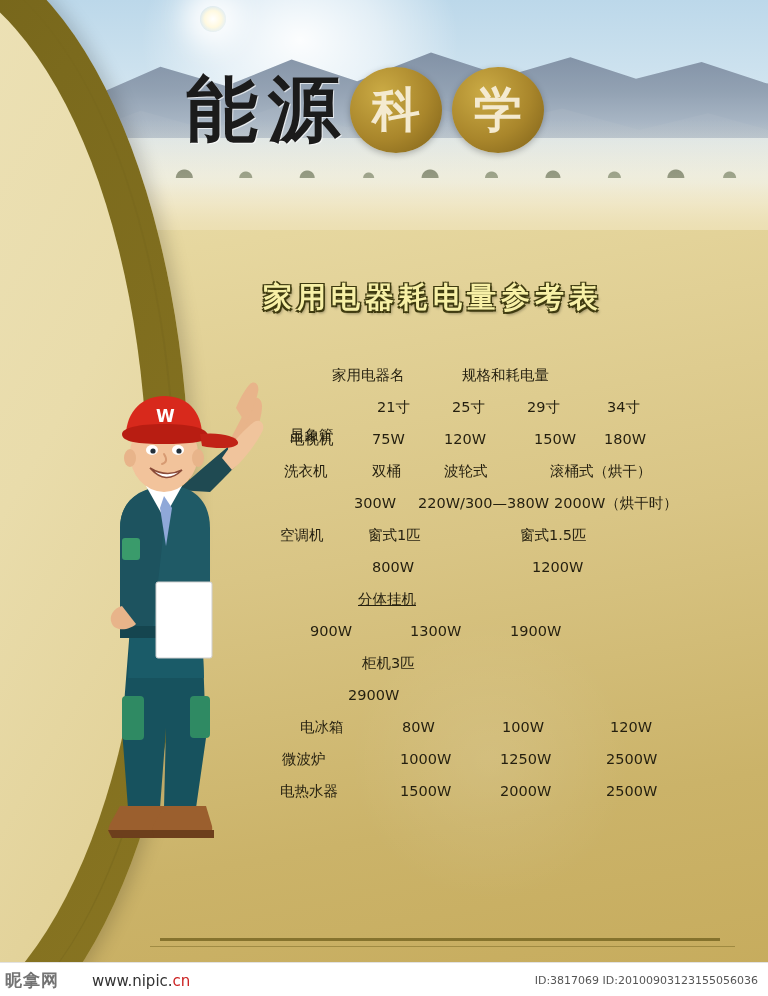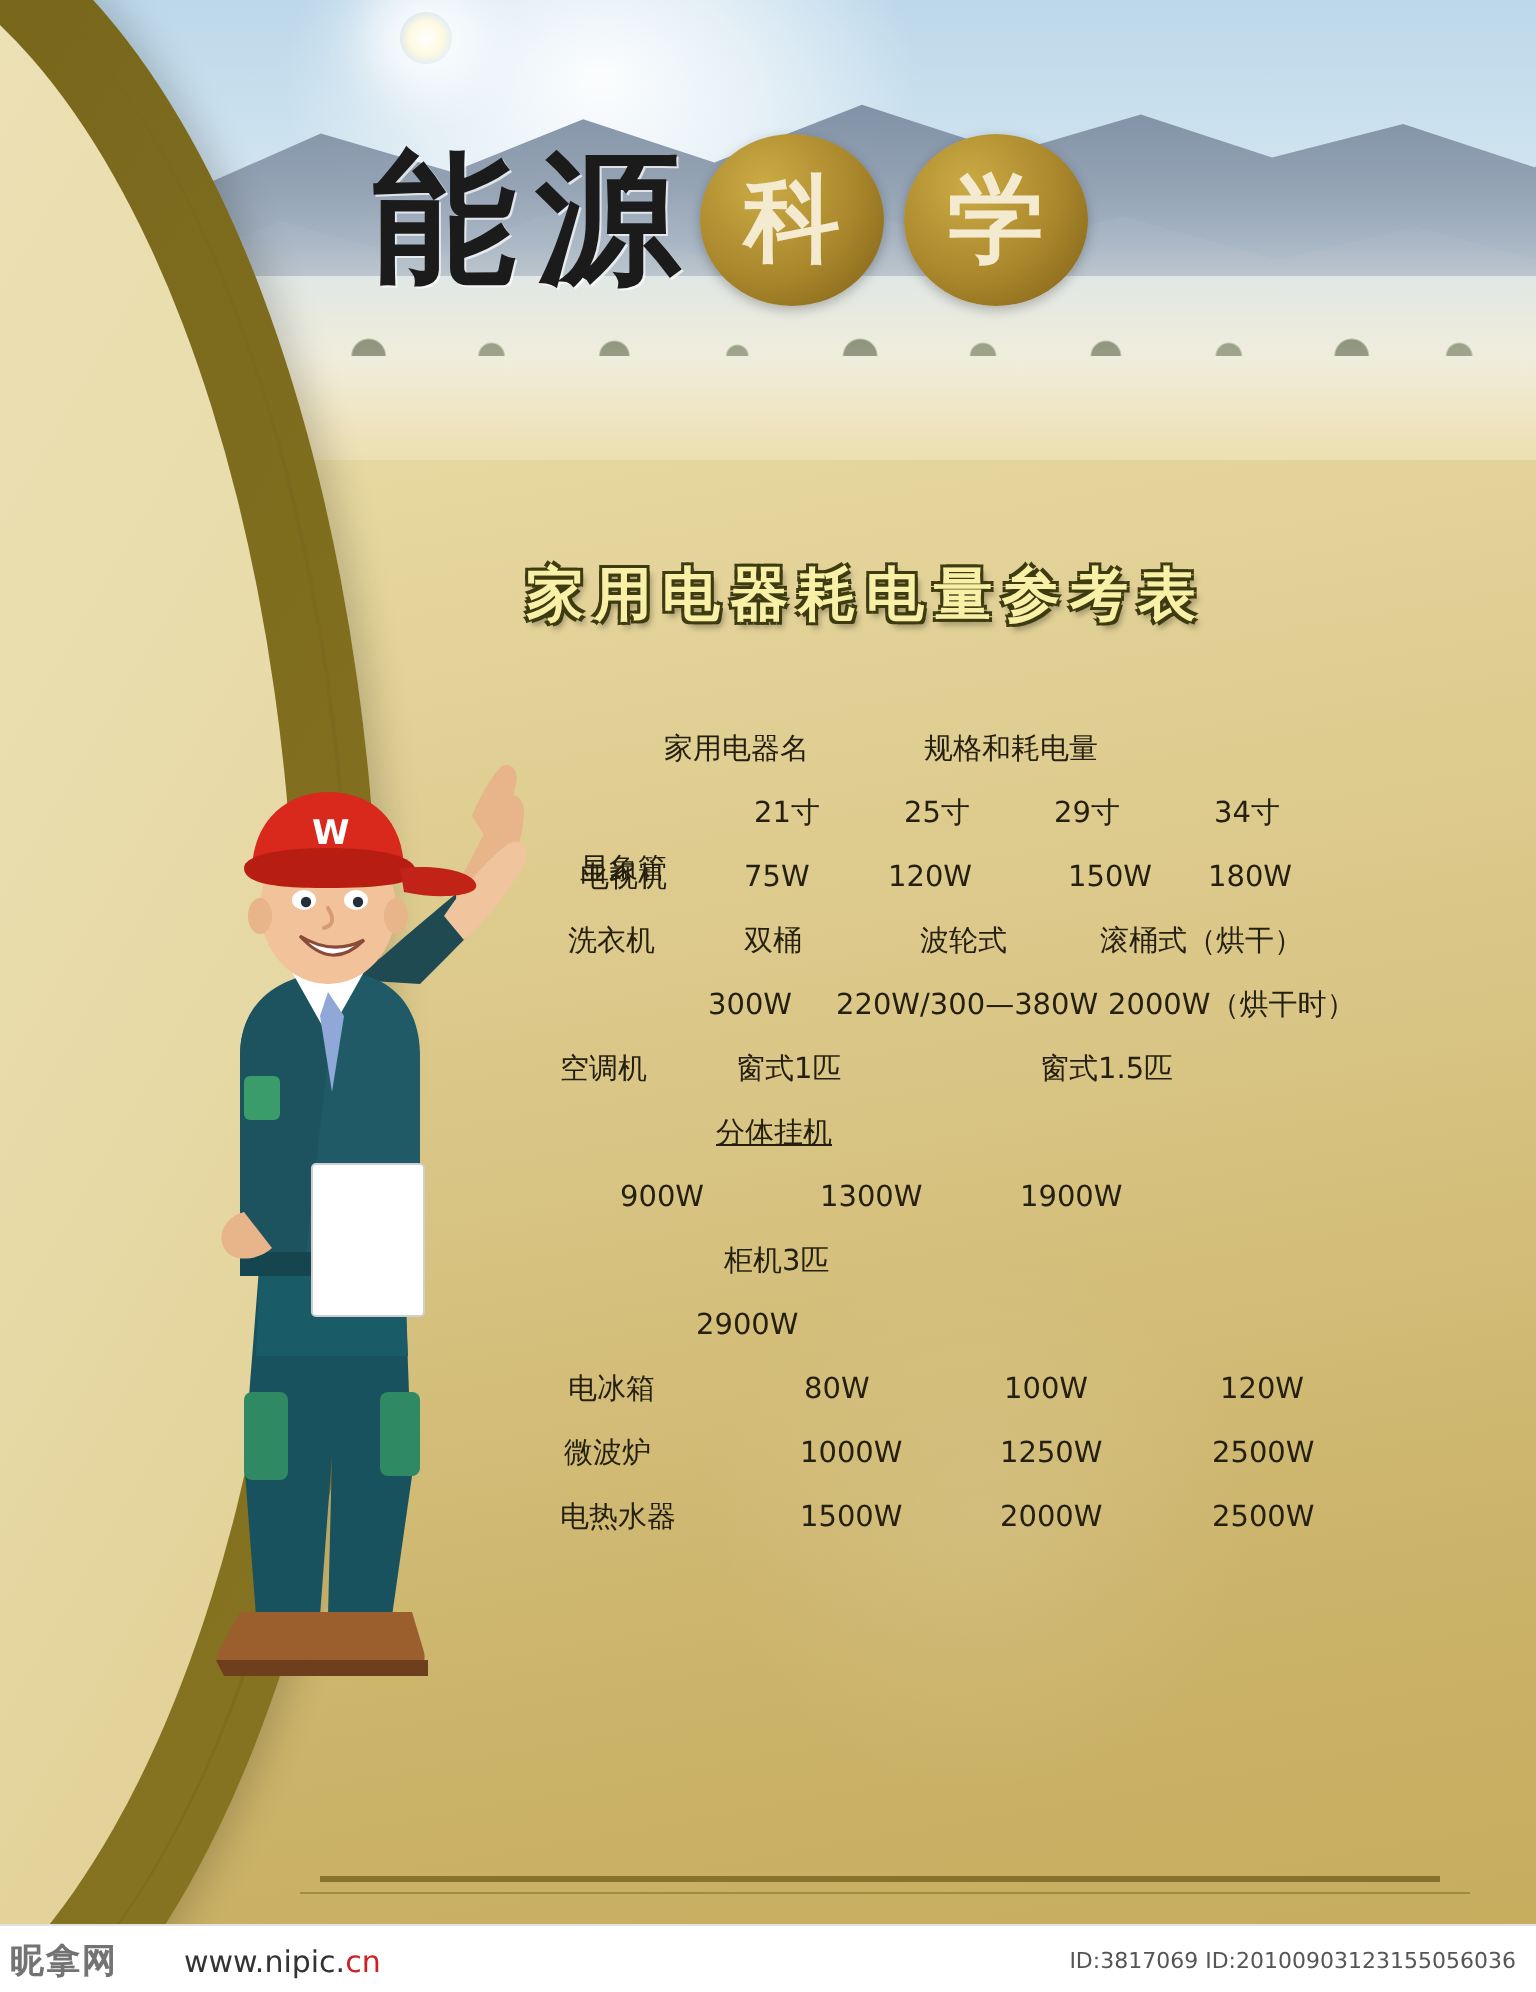--- a/index.html
+++ b/index.html
@@ -283,36 +283,40 @@
       <span class="cell" style="left:28px;">电视机</span>
       <span class="cell" style="left:110px;">75W</span>
       <span class="cell" style="left:182px;">120W</span>
       <span class="cell" style="left:272px;">150W</span>
       <span class="cell" style="left:342px;">180W</span>
     </div>
 
     <div class="trow">
       <span class="cell" style="left:22px;">洗衣机</span>
       <span class="cell" style="left:110px;">双桶</span>
-      <span class="cell" style="left:182px;margin-left:16px;">波轮式</span>
+      <span class="cell" style="left:182px;">波轮式</span>
       <span class="cell" style="left:288px;">滚桶式（烘干）</span>
     </div>
 
     <div class="trow">
       <span class="cell" style="left:92px;">300W</span>
       <span class="cell" style="left:156px;">220W/300—380W</span>
       <span class="cell" style="left:292px;">2000W（烘干时）</span>
     </div>
 
     <div class="trow">
       <span class="cell" style="left:18px;">空调机</span>
       <span class="cell" style="left:106px;">窗式1匹</span>
       <span class="cell" style="left:258px;">窗式1.5匹</span>
     </div>
 
+    <div class="trow">
+      <span class="cell" style="left:110px;">800W</span>
+      <span class="cell" style="left:270px;">1200W</span>
+    </div>
 
     <div class="trow">
       <span class="cell" style="left:96px;text-decoration:underline;">分体挂机</span>
     </div>
 
 
     <div class="trow">
       <span class="cell" style="left:48px;">900W</span>
       <span class="cell" style="left:148px;">1300W</span>
       <span class="cell" style="left:248px;">1900W</span>
@@ -320,21 +324,21 @@
 
     <div class="trow">
       <span class="cell" style="left:100px;">柜机3匹</span>
     </div>
 
     <div class="trow">
       <span class="cell" style="left:86px;">2900W</span>
     </div>
 
     <div class="trow">
-      <span class="cell" style="left:22px;">电冰箱</span>
+      <span class="cell" style="left:38px;">电冰箱</span>
       <span class="cell" style="left:140px;">80W</span>
       <span class="cell" style="left:240px;">100W</span>
       <span class="cell" style="left:348px;">120W</span>
     </div>
 
     <div class="trow">
       <span class="cell" style="left:20px;">微波炉</span>
       <span class="cell" style="left:138px;">1000W</span>
       <span class="cell" style="left:238px;">1250W</span>
       <span class="cell" style="left:344px;">2500W</span>

